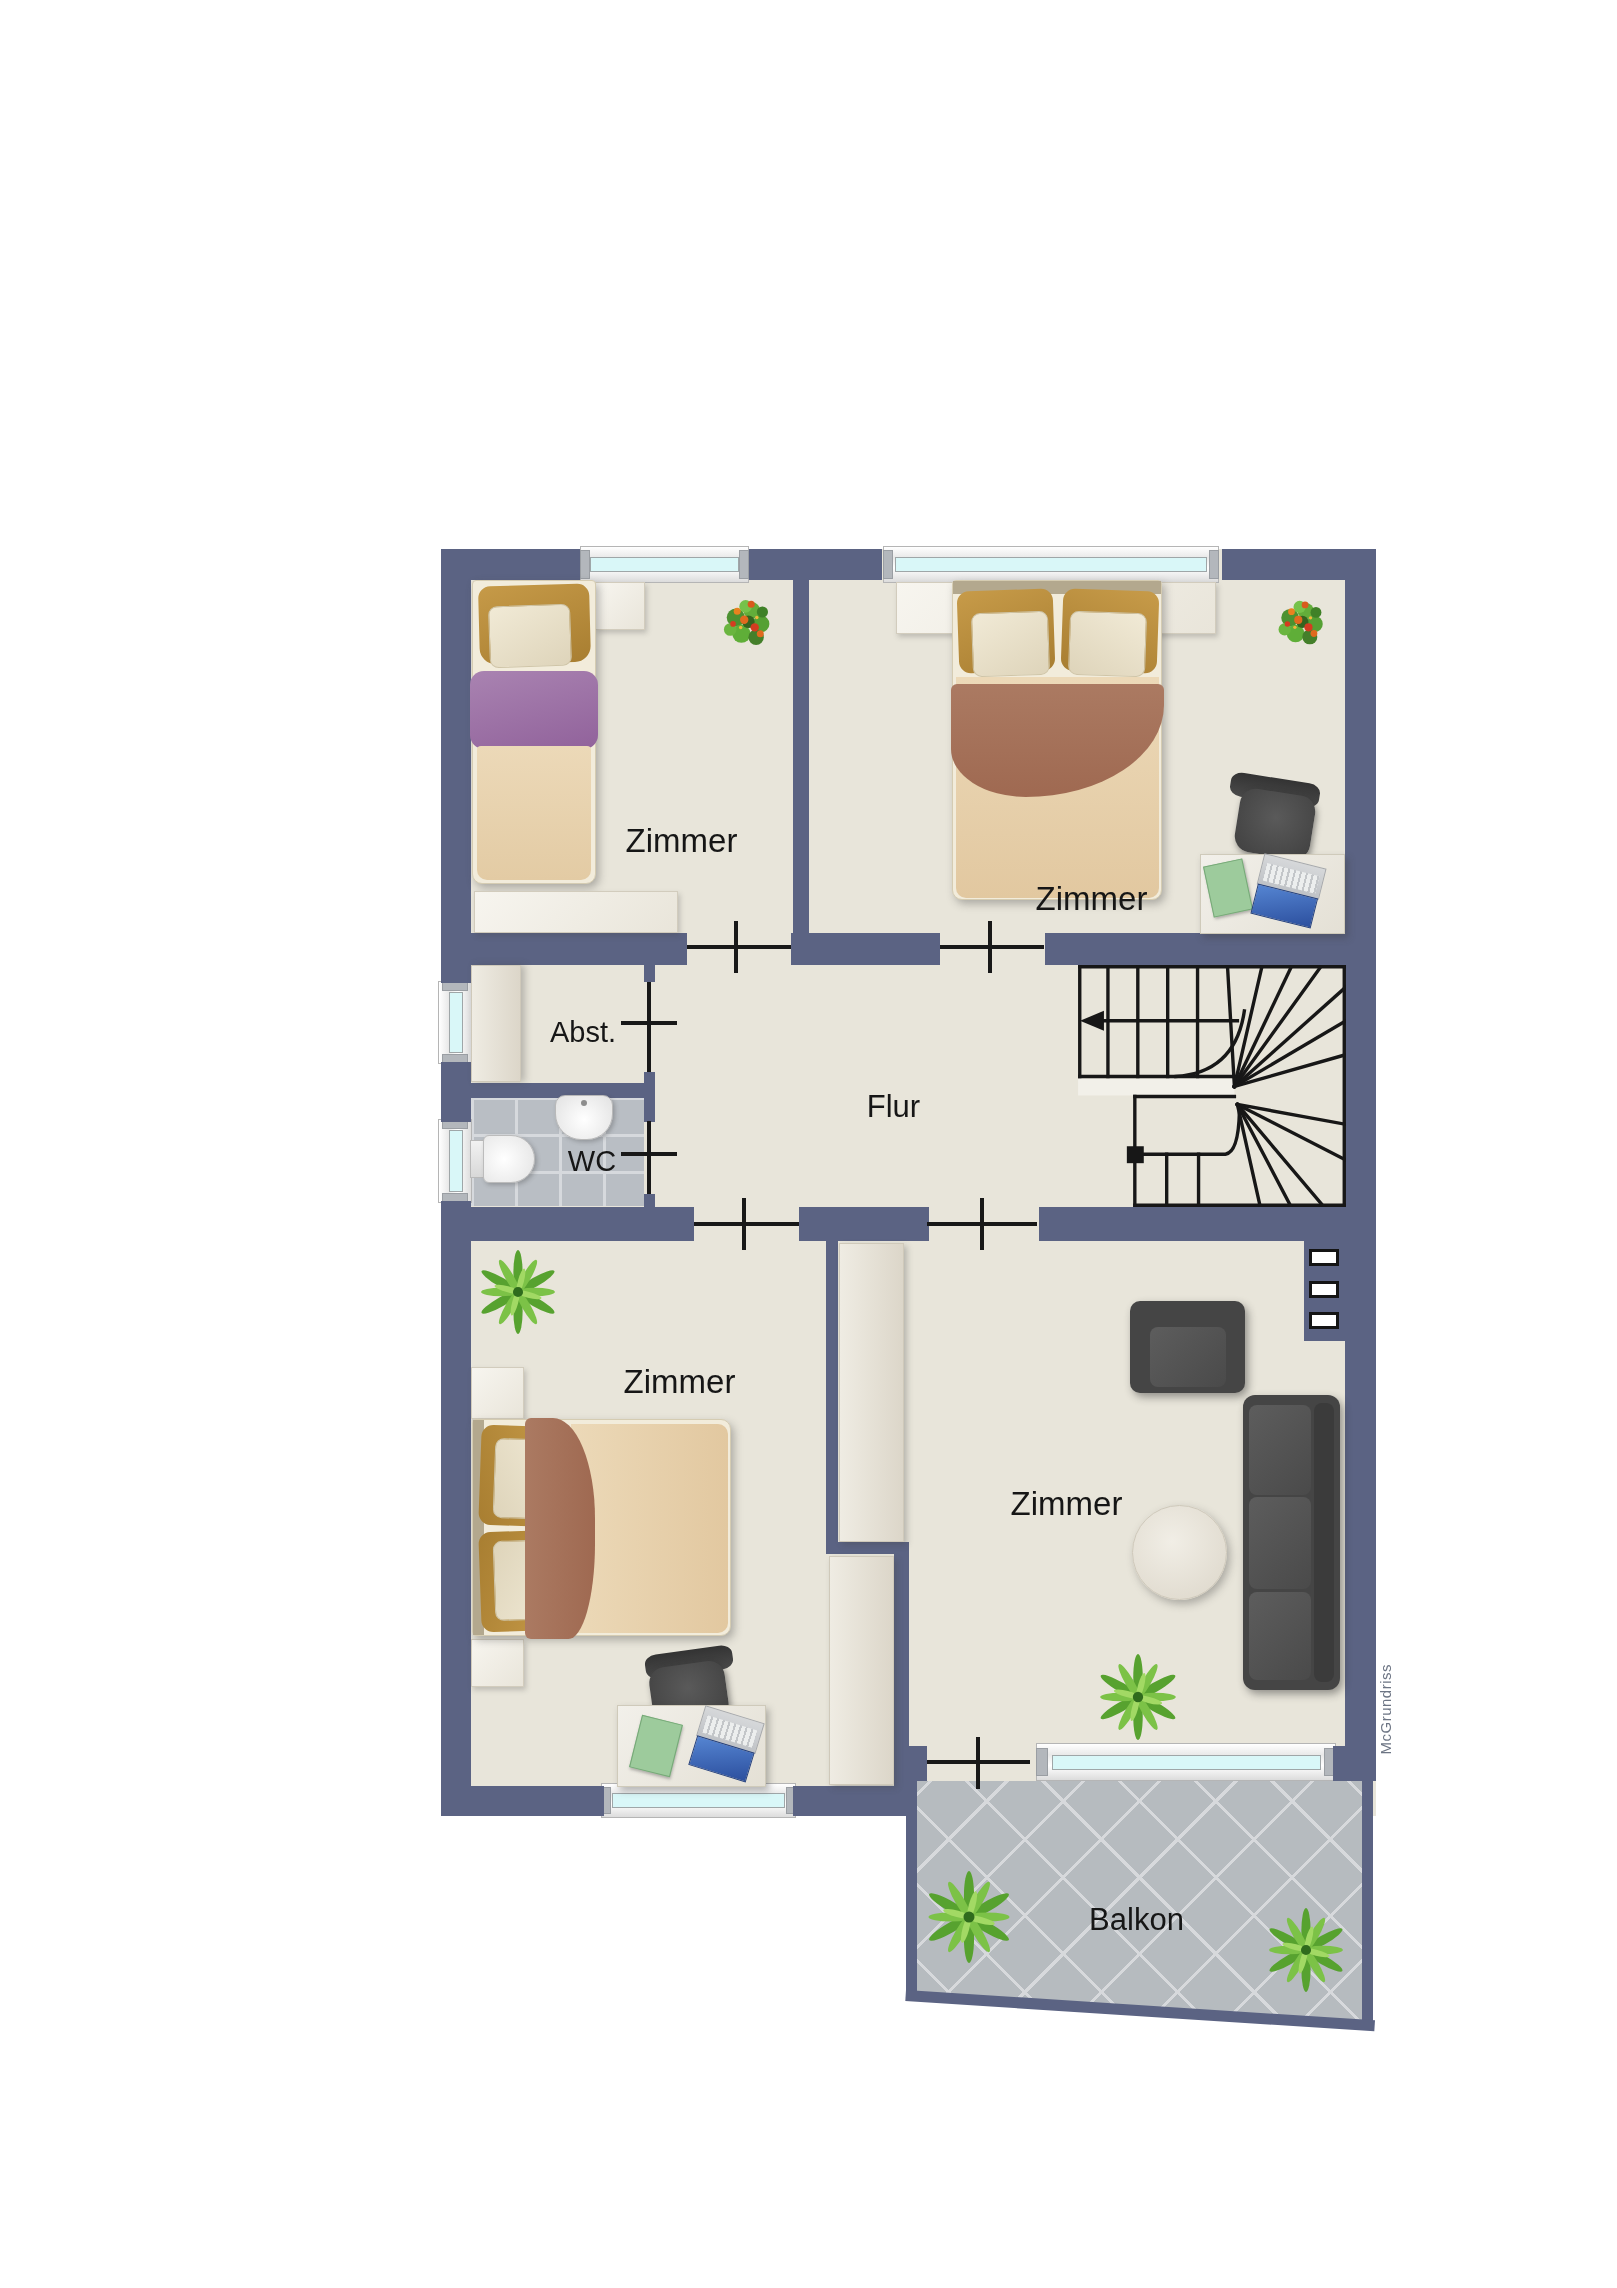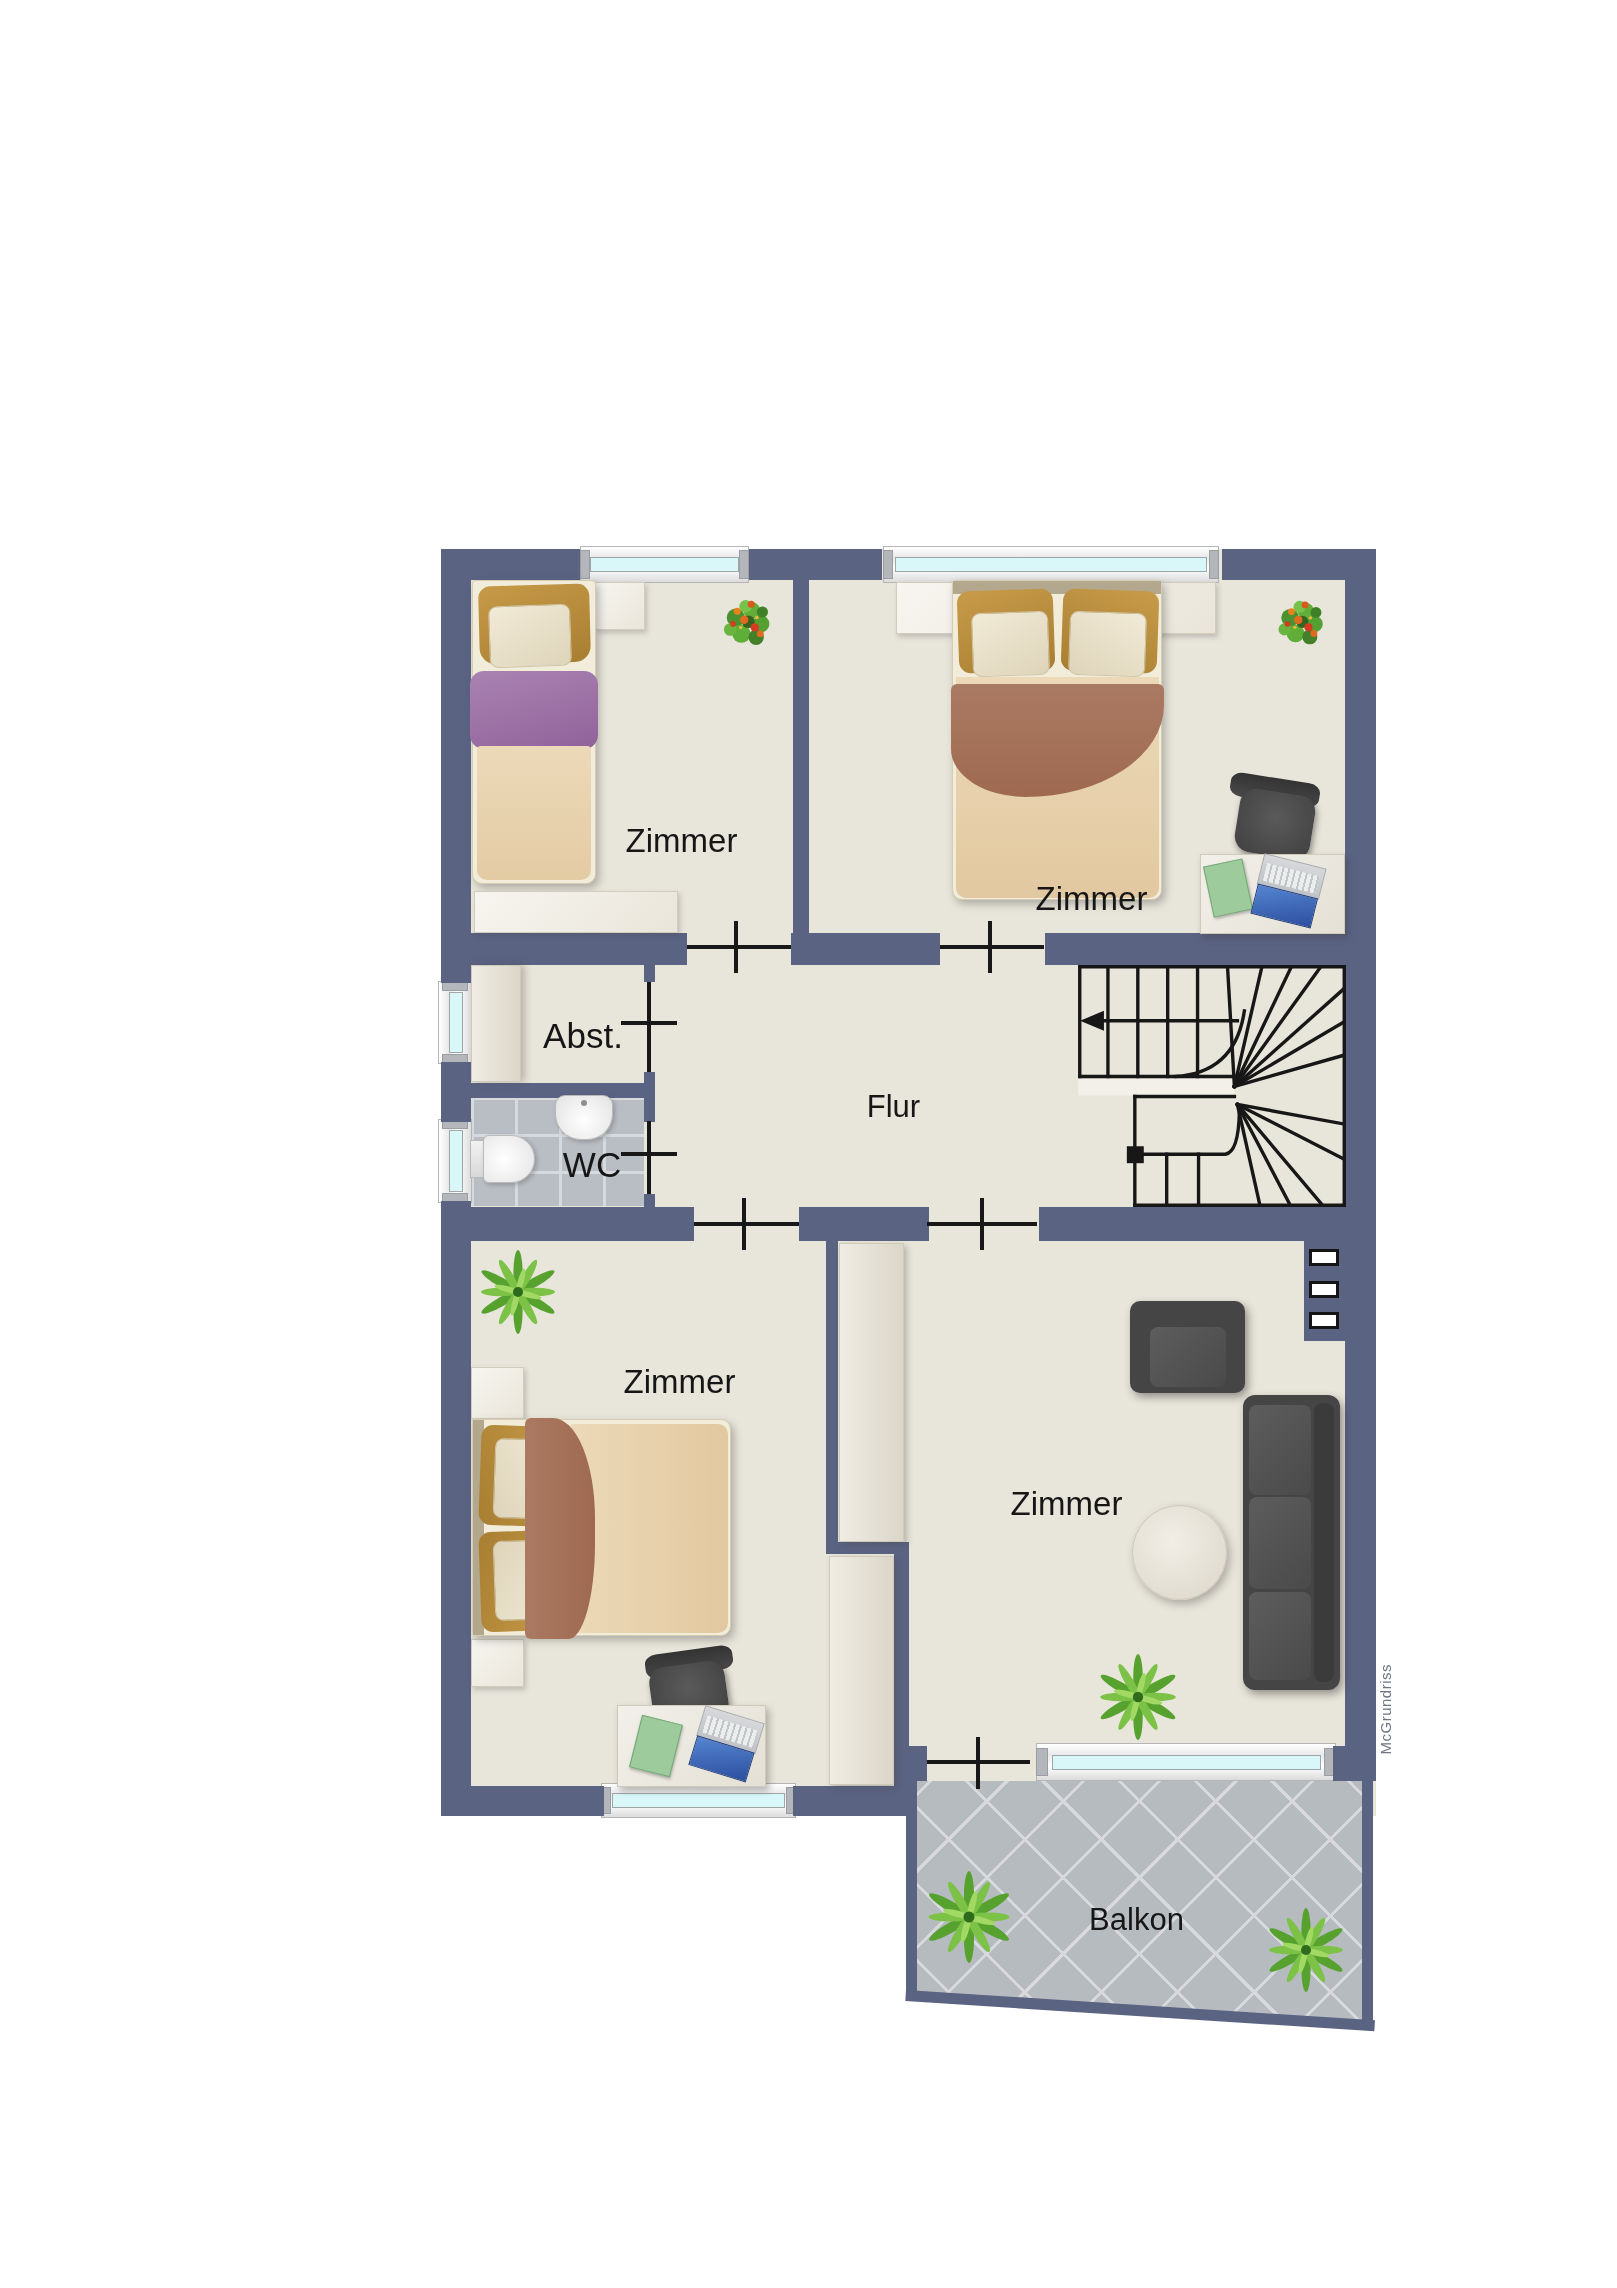--- a/index.html
+++ b/index.html
@@ -21,21 +21,21 @@
   
   .win-frame{position:absolute;background:linear-gradient(180deg,#ffffff,#e9e9e9 30%,#ffffff 60%,#dcdcdc);border:1px solid #b5b5b5;box-sizing:border-box;}
   .win-frame.vert{background:linear-gradient(90deg,#ffffff,#e9e9e9 30%,#ffffff 60%,#dcdcdc);}
   .win-glass{position:absolute;background:var(--window-glass,#d9f7f8);border:1px solid #9fa6a8;box-sizing:border-box;}
   .win-cap{position:absolute;background:#b3b7bc;border:1px solid #9a9ea3;box-sizing:border-box;}
   
   .door-line{position:absolute;background:var(--door-line,#181818);}
   
   .label{position:absolute;color:var(--label-text,#161616);text-align:center;white-space:nowrap;}
   .lz{font-size:33px;}
-  .lm{font-size:35px;}
+  .lm{font-size:29px;}
   
   .white-block{position:absolute;background:linear-gradient(135deg,#f7f5ef,#e9e5da);border:1px solid #d2ccbd;box-sizing:border-box;box-shadow:2px 3px 5px rgba(70,70,70,.25);}
   .closet{position:absolute;background:linear-gradient(90deg,#efece3,#dcd6c9);border:1px solid #cfc9ba;box-sizing:border-box;box-shadow:3px 3px 6px rgba(70,70,70,.3);}
   .bed{position:absolute;background:#f2ecdb;border:1px solid #d5ccb2;border-radius:4px 4px 10px 10px;box-sizing:border-box;box-shadow:3px 4px 8px rgba(60,60,60,.35);}
   .bed .part{position:absolute;box-sizing:border-box;}
   .desk{position:absolute;background:linear-gradient(135deg,#f2f0ea,#e4e0d5);border:1px solid #cfcaba;box-sizing:border-box;box-shadow:3px 4px 7px rgba(60,60,60,.35);}
   .chair-seat{position:absolute;background:radial-gradient(circle at 50% 40%,#5a5a5a,#404040);border-radius:16px;box-shadow:2px 3px 6px rgba(40,40,40,.5);}
   .chair-back{position:absolute;background:linear-gradient(180deg,#333,#4a4a4a);border-radius:12px/9px;}
   .folder{position:absolute;background:#9dcb9c;border:1px solid #76a877;box-shadow:1px 2px 3px rgba(60,60,60,.35);}
   .laptop{position:absolute;}

